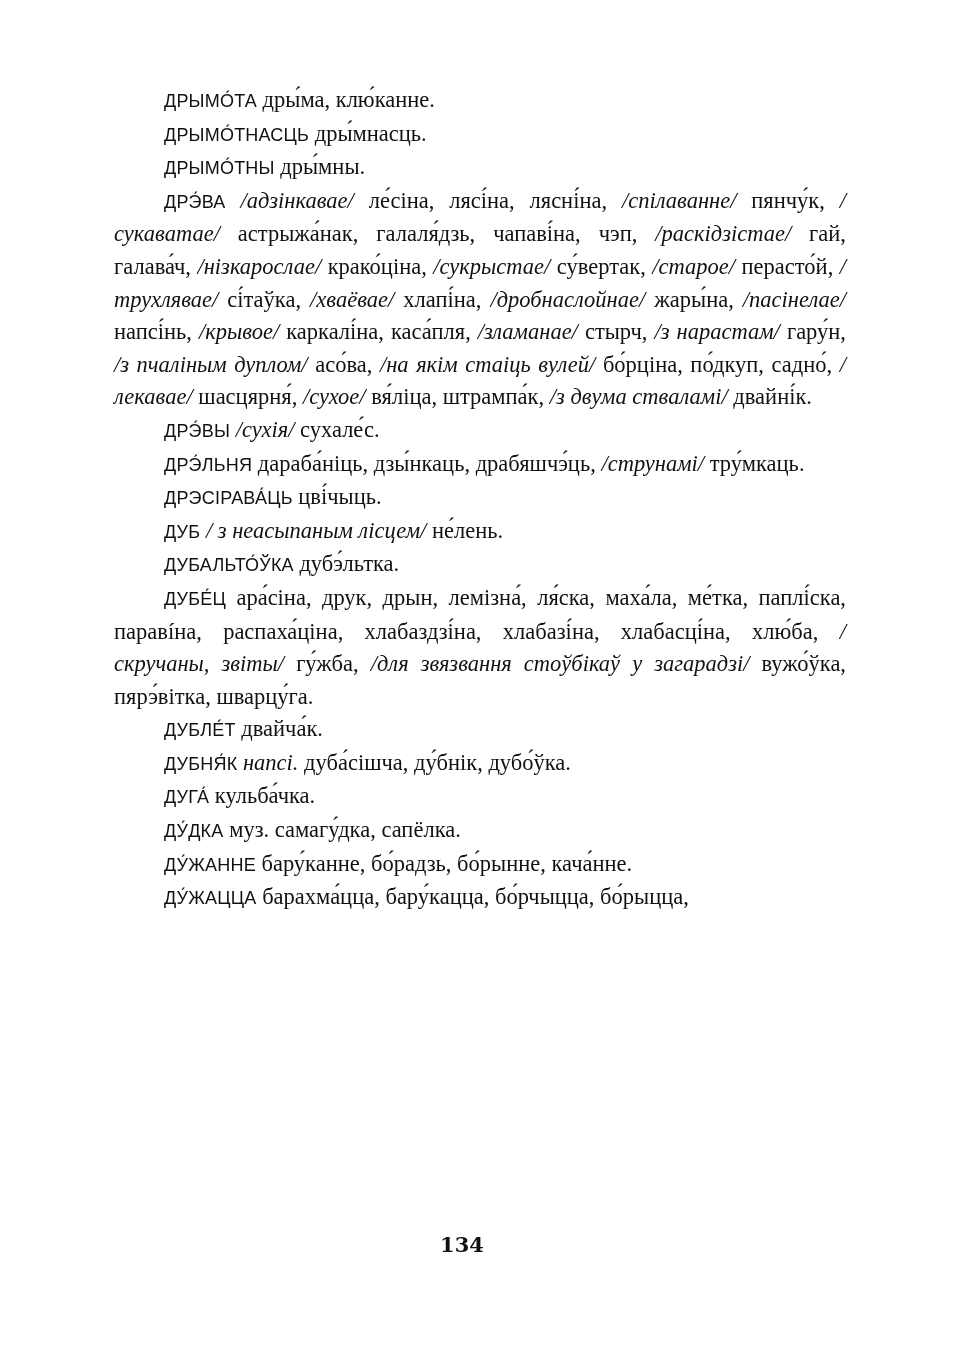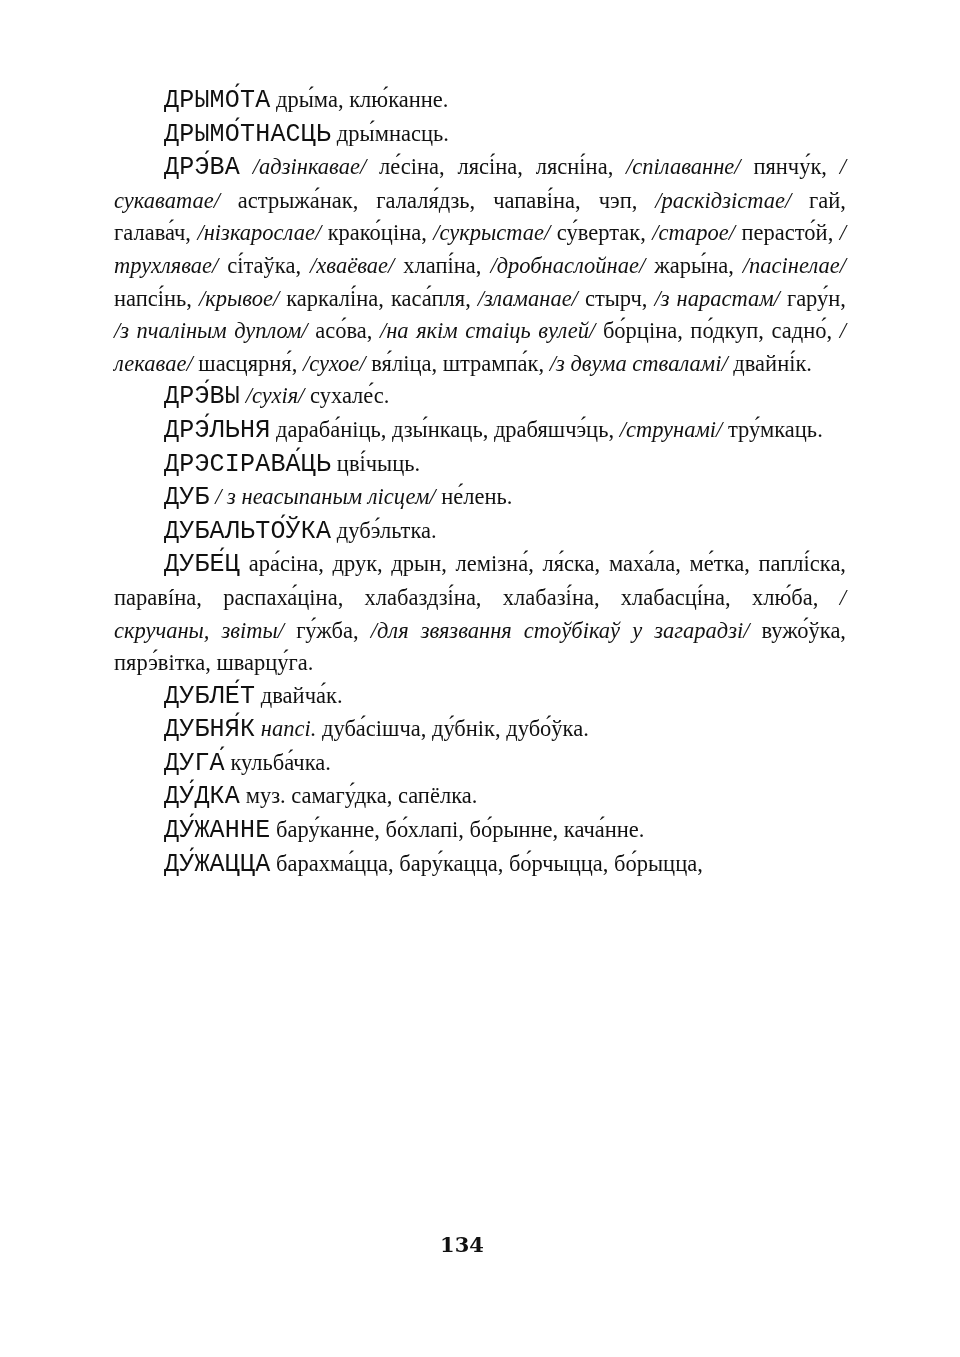--- a/index.html
+++ b/index.html
@@ -4,40 +4,41 @@
 <style>
   html, body { margin: 0; padding: 0; background: #ffffff; }
   body { width: 960px; height: 1357px; position: relative; overflow: hidden; }
   .page {
     position: absolute; left: 114px; top: 84px; width: 732px;
     font-family: "Liberation Serif", "DejaVu Serif", serif;
     font-size: 22.5px; line-height: 32.6px; color: #111111;
     text-align: justify;
   }
   .entry { margin: 0; text-indent: 50px; }
-  .hw { font-family: Liberation Mono, monospace; font-size: 25px; letter-spacing: 0.2px; }
+  .hw { font-family: Liberation Sans, sans-serif; font-size: 18px; letter-spacing: 0.2px; }
   .it { font-style: italic; }
   .folio {
     position: absolute; top: 1232px; left: 0; width: 924px; text-align: center;
     font-family: "DejaVu Serif", serif; font-weight: bold; font-size: 21px; color: #111;
   }
 </style>
 </head>
 <body>
 
 <div class="page" id="page">
     <p class="entry"><span class="hw">ДРЫМО́ТА</span><span> дры́ма, клю́канне.</span></p>
     <p class="entry"><span class="hw">ДРЫМО́ТНАСЦЬ</span><span> дры́мнасць.</span></p>
+    <p class="entry"><span class="hw">ДРЫМО́ТНЫ</span><span> дры́мны.</span></p>
     <p class="entry"><span class="hw">ДРЭ́ВА</span><span> </span><span class="it">/адзінкавае/</span><span> ле́сіна, лясі́на, лясні́на, </span><span class="it">/спілаванне/</span><span> пянчу́к, </span><span class="it">/сукаватае/</span><span> астрыжа́нак, галаля́дзь, чапаві́на, чэп, </span><span class="it">/раскідзістае/</span><span> гай, галава́ч, </span><span class="it">/нізкарослае/</span><span> крако́ціна, </span><span class="it">/сукрыстае/</span><span> су́вертак, </span><span class="it">/старое/</span><span> пераcто́й, </span><span class="it">/трухлявае/</span><span> сі́таўка, </span><span class="it">/хваёвае/</span><span> хлапі́на, </span><span class="it">/дробнаслойнае/</span><span> жары́на, </span><span class="it">/пасінелае/</span><span> напсі́нь, </span><span class="it">/крывое/</span><span> каркалі́на, каса́пля, </span><span class="it">/зламанае/</span><span> стырч, </span><span class="it">/з нарастам/</span><span> гару́н, </span><span class="it">/з пчаліным дуплом/</span><span> асо́ва, </span><span class="it">/на якім стаіць вулей/</span><span> бо́рціна, по́дкуп, садно́, </span><span class="it">/лекавае/</span><span> шасцярня́, </span><span class="it">/сухое/</span><span> вя́ліца, штрампа́к, </span><span class="it">/з двума ствaламі/</span><span> двайні́к.</span></p>
     <p class="entry"><span class="hw">ДРЭ́ВЫ</span><span> </span><span class="it">/сухія/</span><span> сухале́с.</span></p>
     <p class="entry"><span class="hw">ДРЭ́ЛЬНЯ</span><span> дараба́ніць, дзы́нкаць, драбяшчэ́ць, </span><span class="it">/струнамі/</span><span> тру́мкаць.</span></p>
     <p class="entry"><span class="hw">ДРЭСІРАВА́ЦЬ</span><span> цві́чыць.</span></p>
     <p class="entry"><span class="hw">ДУБ</span><span> </span><span class="it">/ з неасыпаным лісцем/</span><span> не́лень.</span></p>
     <p class="entry"><span class="hw">ДУБАЛЬТО́ЎКА</span><span> дубэ́льтка.</span></p>
     <p class="entry"><span class="hw">ДУБЕ́Ц</span><span> ара́сіна, друк, дрын, лемізна́, ля́ска, маха́ла, ме́тка, паплі́ска, паравíна, распаха́ціна, хлабаздзі́на, хлабазі́на, хлабасці́на, хлю́ба, </span><span class="it">/скручаны, звіты/</span><span> гу́жба, </span><span class="it">/для звязвання стоўбікаў у загарадзі/</span><span> вужо́ўка, пярэ́вітка, шварцу́га.</span></p>
     <p class="entry"><span class="hw">ДУБЛЕ́Т</span><span> двайча́к.</span></p>
     <p class="entry"><span class="hw">ДУБНЯ́К</span><span> </span><span class="it">напсі.</span><span> дуба́сішча, ду́бнік, дубо́ўка.</span></p>
     <p class="entry"><span class="hw">ДУГА́</span><span> кульба́чка.</span></p>
     <p class="entry"><span class="hw">ДУ́ДКА</span><span> муз. самагу́дка, сапёлка.</span></p>
-    <p class="entry"><span class="hw">ДУ́ЖАННЕ</span><span> бару́канне, бо́хлапі, бо́рынне, кача́нне.</span></p>
+    <p class="entry"><span class="hw">ДУ́ЖАННЕ</span><span> бару́канне, бо́радзь, бо́рынне, кача́нне.</span></p>
     <p class="entry"><span class="hw">ДУ́ЖАЦЦА</span><span> барахма́цца, бару́кацца, бо́рчыцца, бо́рыцца,</span></p>
   </div>
 <div class="folio">134</div>
 
 </body></html>

